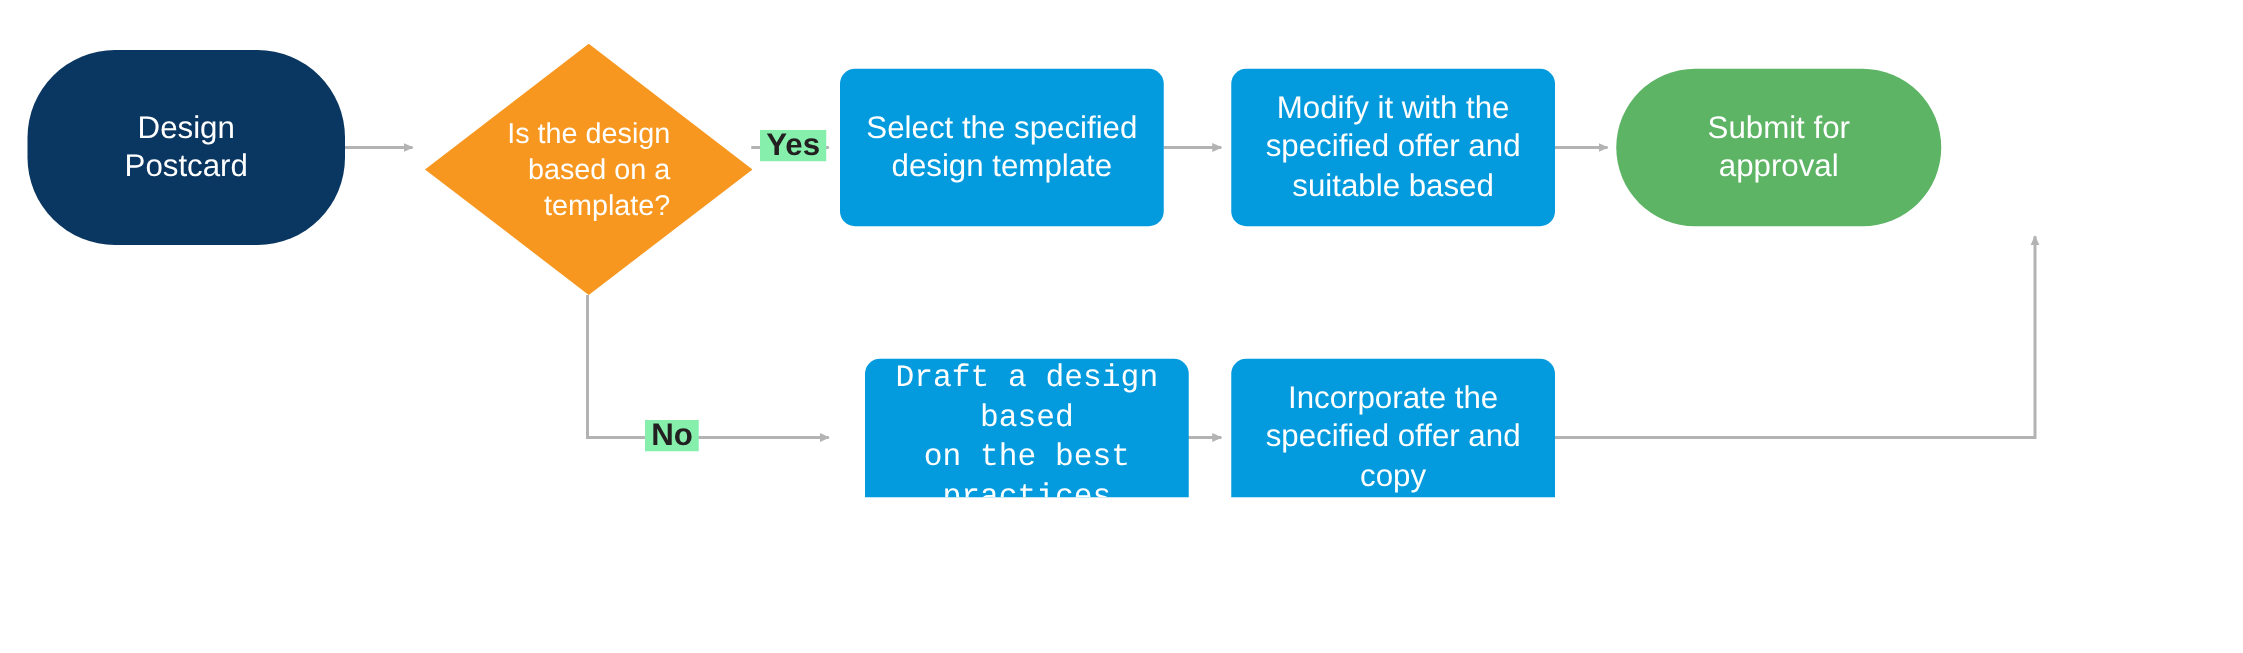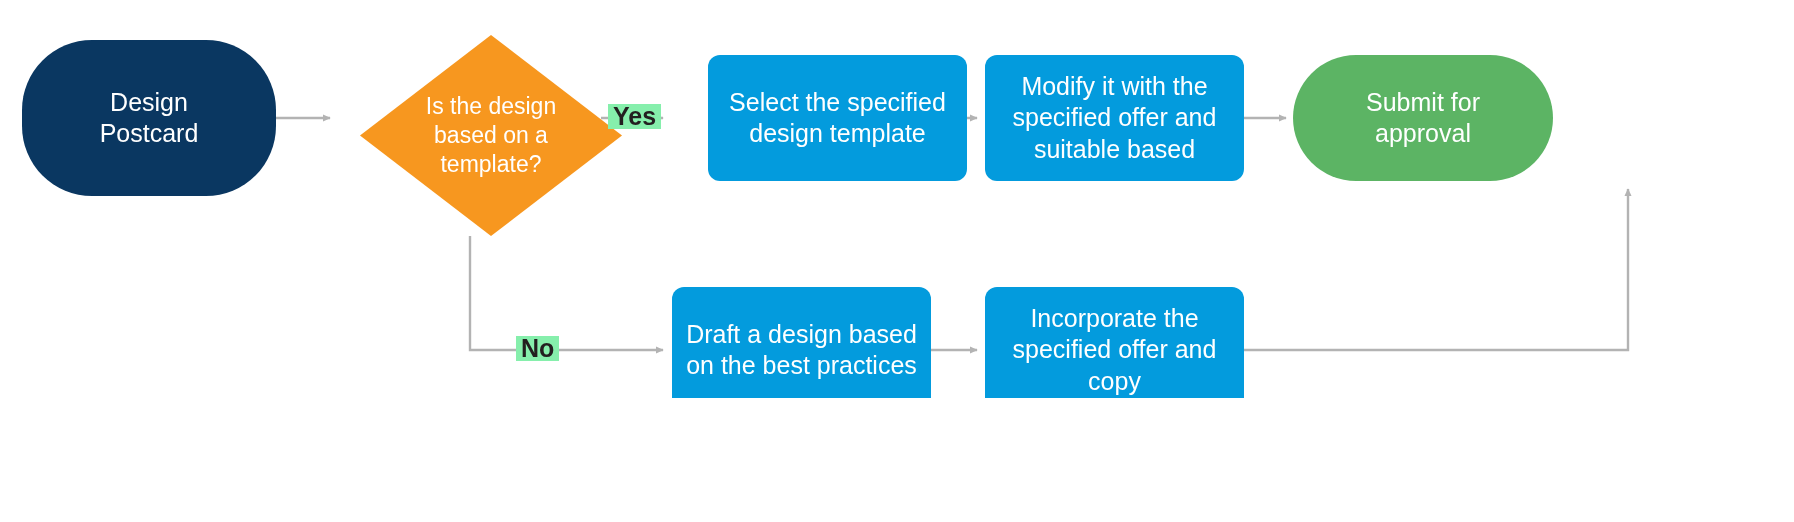--- a/index.html
+++ b/index.html
@@ -107,46 +107,46 @@
 
       <path d="M 1244 350 L 1628 350 L 1628 189" marker-end="url(#arrowhead)"></path>
     </g>
   </svg>
 
   <div class="node node-start" style="left:22px; top:40px; width:254px; height:156px;">
     <span>Design
 Postcard</span>
   </div>
 
-  <div class="node node-decision" style="left:360px; top:35px; width:262px; height:201px;">
+  <div class="node node-decision" style="left:340px; top:35px; width:262px; height:201px;text-align:right;">
     <svg class="diamond-shape" viewBox="0 0 262 201" preserveAspectRatio="none">
       <polygon points="131,0 262,100.5 131,201 0,100.5" fill="#f7971f"></polygon>
     </svg>
     <span class="decision-label">Is the design
 based on a
 template?</span>
   </div>
 
-  <div class="node node-process" style="left:672px; top:55px; width:259px; height:126px;margin-left:36px;">
+  <div class="node node-process" style="left:672px; top:55px; width:259px; height:126px;">
     <span>Select the specified
 design template</span>
   </div>
 
   <div class="node node-process" style="left:985px; top:55px; width:259px; height:126px;">
     <span>Modify it with the
 specified offer and
 suitable based</span>
   </div>
 
   <div class="node node-end" style="left:1293px; top:55px; width:260px; height:126px;">
     <span>Submit for
 approval</span>
   </div>
 
-  <div class="node node-process" style="left:672px; top:287px; width:259px; height:126px;">
+  <div class="node node-process" style="left:692px; top:287px; width:259px; height:126px;font-family:Liberation Mono, monospace;">
     <span>Draft a design based
 on the best practices</span>
   </div>
 
   <div class="node node-process" style="left:985px; top:287px; width:259px; height:126px;text-align:center;">
     <span>Incorporate the
 specified offer and
 copy</span>
   </div>
 

